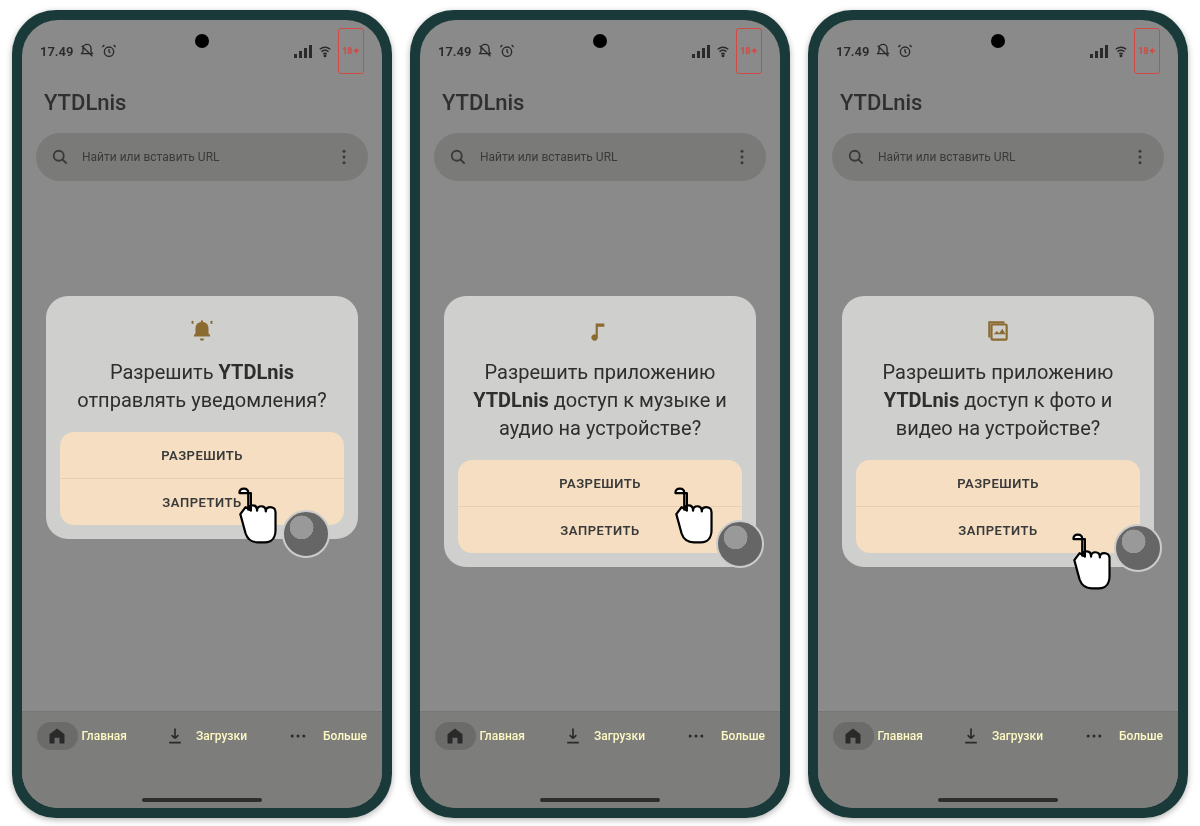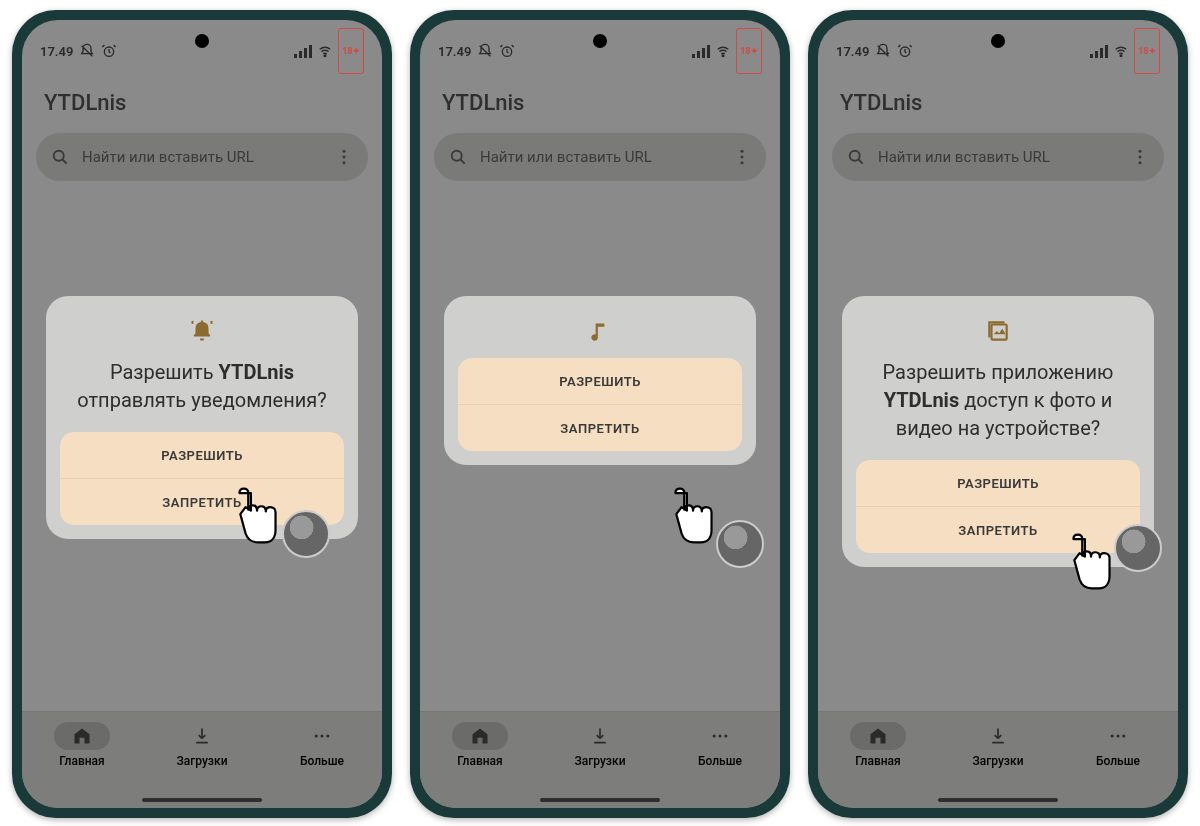--- a/index.html
+++ b/index.html
@@ -79,21 +79,21 @@
   .search{
     margin:0 14px;
     background:#7a7a78;
     border-radius:28px;
     height:48px;
     display:flex;
     align-items:center;
     padding:0 14px;
     justify-content:space-between;
   }
-  .search-left{display:flex;align-items:center;gap:12px;color:#3a3a3a;font-size:15px}
+  .search-left{display:flex;align-items:center;gap:12px;color:#3a3a3a;font-size:12px}
   .dialog{
     position:absolute;
     left:24px;right:24px;
     top:276px;
     background:var(--dialog);
     border-radius:22px;
     padding:22px 14px 14px;
     box-sizing:border-box;
     text-align:center;
   }
@@ -126,22 +126,22 @@
     bottom:0;left:0;right:0;
     background:#7d7d7b;
     height:86px;
     display:flex;
     justify-content:space-around;
     align-items:flex-start;
     padding-top:10px;
     border-top:1px solid rgba(0,0,0,.05);
   }
   .nav-item{
-    display:flex;flex-direction:column;align-items:center;gap:4px;
-    font-size:12px;color:#000000;font-weight:500;
+    display:flex;flex-direction:row;align-items:center;gap:4px;
+    font-size:12px;color:#fef9c3;font-weight:500;
     width:90px;
   }
   .nav-item .pill{
     width:56px;height:28px;border-radius:14px;
     display:flex;align-items:center;justify-content:center;
   }
   .nav-item.active .pill{background:#6b6b69}
   .gesture{
     position:absolute;bottom:6px;left:50%;transform:translateX(-50%);
     width:120px;height:4px;border-radius:2px;background:#2e2e2e;
@@ -342,20 +342,23 @@
           </svg>
         </span>
       </div>
 
       <div class="dialog">
         <div class="dialog-icon">
           <svg width="26" height="26" viewBox="0 0 24 24" fill="currentColor">
             <path d="M10 18a3 3 0 11-2-2.83V5h8v3h-6v10z"></path>
           </svg>
         </div>
+        <div class="dialog-text">
+          <span>Разрешить приложению </span><b>YTDLnis</b><span> доступ к музыке и аудио на устройстве?</span>
+        </div>
         <div class="btn-stack">
           <div class="btn">РАЗРЕШИТЬ</div>
           <div class="btn">ЗАПРЕТИТЬ</div>
         </div>
 
       </div>
 
       <div class="avatar" style="left:296px;top:500px"></div>
       <div class="cursor" style="left:240px;top:466px">
         <svg width="64" height="72" viewBox="0 0 64 72">

